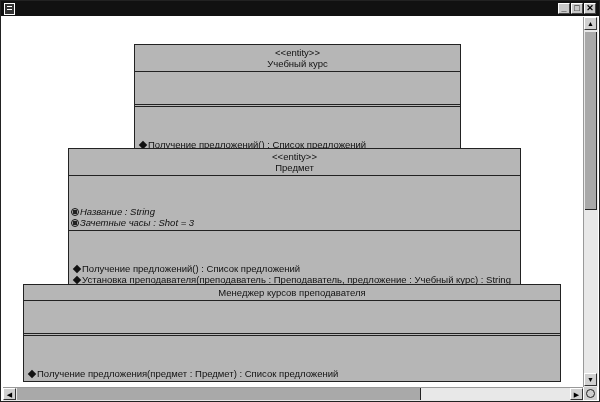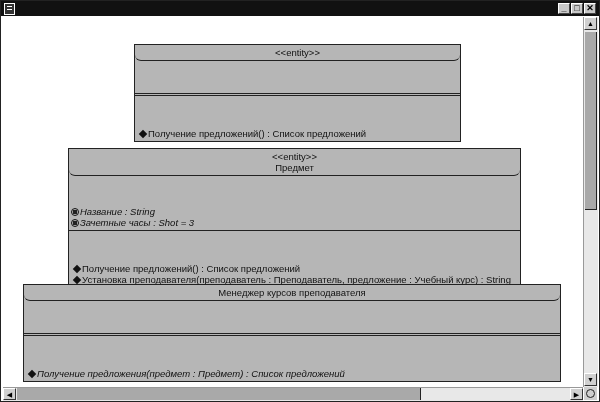--- a/index.html
+++ b/index.html
@@ -6,21 +6,21 @@
   body{width:600px;height:402px;background:#ffffff;position:relative;overflow:hidden;font-family:"Liberation Sans",sans-serif;}
   .window{position:absolute;left:0;top:0;width:598px;height:400px;border:1px solid #222;background:#fff;}
   .titlebar{position:absolute;left:0;top:0;width:598px;height:15px;background:#111;color:#fff;font-size:11px;font-weight:bold;line-height:15px;}
   .titlebar .sysicon{position:absolute;left:3px;top:2px;width:9px;height:10px;border:1px solid #fff;background:#333;}
   .titlebar .sysicon:after{content:"";position:absolute;left:2px;top:2px;width:5px;height:1px;background:#fff;box-shadow:0 3px 0 #fff;}
   .titlebar .title{position:absolute;left:17px;top:0;white-space:nowrap;letter-spacing:0.1px;}
   .winbtns{position:absolute;right:3px;top:2px;display:flex;gap:1px;}
   .winbtn{width:12px;height:11px;background:#c8c8c8;border:1px solid #fff;border-right-color:#444;border-bottom-color:#444;box-sizing:border-box;position:relative;color:#000;font-size:9px;line-height:9px;text-align:center;font-weight:bold;}
   .canvas{position:absolute;left:2px;top:16px;width:578px;height:368px;background:#fff;overflow:hidden;}
   .cls{position:absolute;background:#b6b6b6;border:1px solid #222;font-size:9.5px;color:#111;}
-  .cls .hdr{text-align:center;border-bottom:1px solid #222;line-height:11px;padding:2px 0 2px 0;border-radius:6px;}
+  .cls .hdr{text-align:center;border-bottom:1px solid #222;line-height:11px;padding:2px 0 2px 0;}
   .cls .sec{border-bottom:1px solid #222;padding:2px 4px;line-height:11px;margin-top:28px;}
   .cls .sec.dbl{border-bottom:3px double #222;}
   .cls .sec:last-child{border-bottom:none;}
   .row{white-space:nowrap;display:flex;align-items:center;}
   .ico-op{display:inline-block;width:6px;height:6px;background:#111;transform:rotate(45deg);margin-right:2px;margin-left:1px;flex:none;}
   .ico-attr{display:inline-block;width:8px;height:8px;border:1px solid #111;border-radius:50%;margin-right:1px;flex:none;box-sizing:border-box;position:relative;}
   .ico-attr:after{content:"";position:absolute;left:1px;top:1px;width:4px;height:4px;background:#222;}
   .vscroll{position:absolute;left:582px;top:16px;width:14px;height:370px;background:#e8e8e8;border-left:1px solid #999;}
   .sb-btn{position:absolute;width:13px;height:13px;background:#d0d0d0;border:1px solid #fff;border-right-color:#333;border-bottom-color:#333;box-sizing:border-box;font-size:7px;line-height:11px;text-align:center;color:#000;}
   .vthumb{position:absolute;left:1px;top:15px;width:12px;height:178px;background:#a9a9a9;border-right:1px solid #222;border-bottom:1px solid #222;box-sizing:border-box;}
@@ -40,20 +40,21 @@
       <div class="winbtn">□</div>
       <div class="winbtn">✕</div>
     </div>
   </div>
 
   <div class="canvas">
 
     <div class="cls" style="left:131px;top:27px;width:325px;">
       <div class="hdr">
         <div>&lt;&lt;entity&gt;&gt;</div>
+        <div>Учебный курс</div>
       </div>
       <div class="sec dbl" style="height:4px;padding:0;"></div>
       <div class="sec" style="padding-top:4px;">
         <div class="row">
             <span class="ico-op"></span>
             <span>Получение предложений() : Список предложений</span>
           </div>
       </div>
     </div>
 
@@ -82,21 +83,21 @@
             <span>Установка преподавателя(преподаватель : Преподаватель, предложение : Учебный курс) : String</span>
           </div>
       </div>
     </div>
 
     <div class="cls" style="left:20px;top:267px;width:536px;">
       <div class="hdr">
         <div>Менеджер курсов преподавателя</div>
       </div>
       <div class="sec dbl" style="height:4px;padding:0;"></div>
-      <div class="sec" style="padding-top:4px;font-style:italic;">
+      <div class="sec" style="padding-top:4px;">
         <div class="row">
             <span class="ico-op"></span>
             <span>Получение предложения(предмет : Предмет) : Список предложений</span>
           </div>
       </div>
     </div>
 
   </div>
 
   <div class="vscroll">

